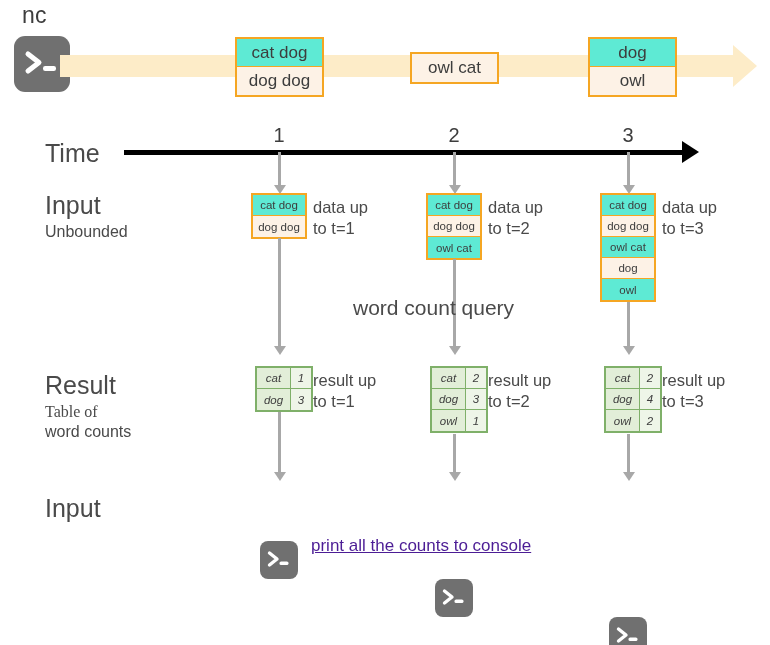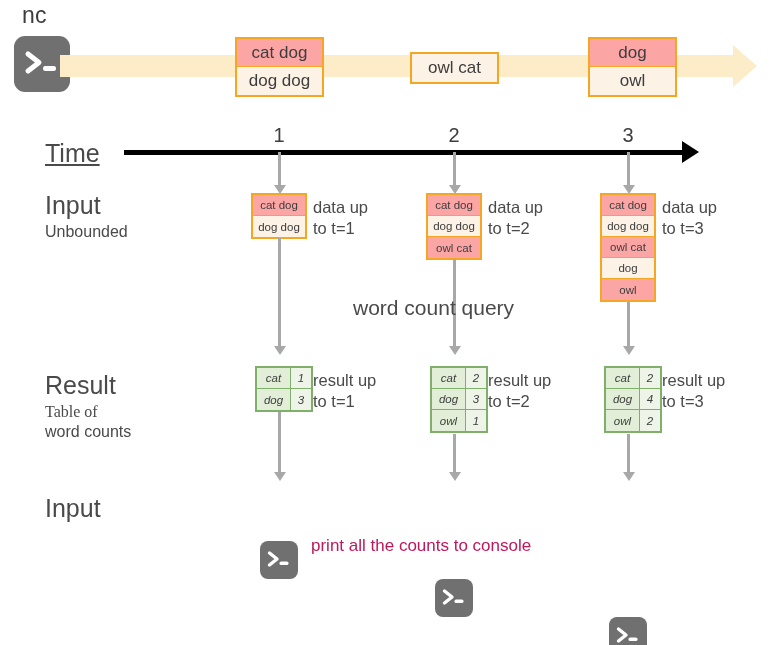--- a/index.html
+++ b/index.html
@@ -14,21 +14,21 @@
   .stage{position:absolute;left:0;top:0;width:770px;height:645px;}
   .abs{position:absolute;}
 
   
   .nc-label{font-size:23px;color:#3d3d3d;letter-spacing:.2px;}
   .row-title{font-size:25px;color:#4a4a4a;line-height:1.05;}
   .row-sub{font-size:16px;color:#4a4a4a;line-height:1.22;}
   .tick-num{font-size:20px;color:#3d3d3d;text-align:center;width:30px;}
   .ann{font-size:16.5px;color:#4a4a4a;line-height:1.28;white-space:nowrap;}
   .mid-caption{font-size:21px;color:#4a4a4a;white-space:nowrap;}
-  .bottom-caption{font-size:17px;color:#be185d;white-space:nowrap;}
+  .bottom-caption{font-size:17px;color:#4c1d95;white-space:nowrap;text-decoration:underline;}
   .figure-title{font-size:23px;color:#4a4a4a;white-space:nowrap;}
 
   
   .term{
     background:#707070;border-radius:9px;position:relative;
   }
   .term.big{width:56px;height:56px;border-radius:11px;}
   .term.small{width:38px;height:38px;border-radius:8px;}
   .term svg{position:absolute;left:0;top:0;width:100%;height:100%;}
 
@@ -44,21 +44,21 @@
   }
 
   
   .otable{border:2px solid #f5a623;background:#fdf0e2;box-sizing:border-box;}
   .otable .r{
     border-bottom:1px solid #f5a623;
     display:flex;align-items:center;justify-content:center;
     color:#3d3d3d;box-sizing:border-box;
   }
   .otable .r:last-child{border-bottom:none;}
-  .otable .r.sh{background:#fca5a5;}
+  .otable .r.sh{background:#5eead4;}
   .otable .r.lt{background:#fdf2e6;}
 
   .otable.big .r{height:28px;font-size:17px;}
   .otable.sm  .r{height:21px;font-size:11.5px;}
 
   
   .gtable{border:2px solid #7fb069;background:#e8f1e0;box-sizing:border-box;display:table;font-style:italic;}
   .gtable .gr{display:table-row;}
   .gtable .gc{
     display:table-cell;height:21px;font-size:11.5px;
@@ -111,21 +111,21 @@
 
   <div class="abs otable big" style="left:410px;top:52px;width:89px;">
     <div class="r lt">owl cat</div>
   </div>
 
   <div class="abs otable big" style="left:588px;top:37px;width:89px;">
     <div class="r sh">dog</div>
     <div class="r lt">owl</div>
   </div>
 
-  <div class="abs row-title" style="left:45px;top:140px;text-decoration:underline;">Time</div>
+  <div class="abs row-title" style="left:45px;top:140px;">Time</div>
 
   <div class="abs axis-line" style="left:124px;top:150px;width:560px;"></div>
   <div class="abs axis-head" style="left:682px;top:141px;"></div>
 
   <div class="abs tick-num" style="left:264px;top:124px;">1</div>
   <div class="abs tick-num" style="left:439px;top:124px;">2</div>
   <div class="abs tick-num" style="left:613px;top:124px;">3</div>
 
   <div class="abs vline" style="left:278px;top:152px;height:35px;"></div>
   <div class="abs arrowdown" style="left:274px;top:185px;"></div>

